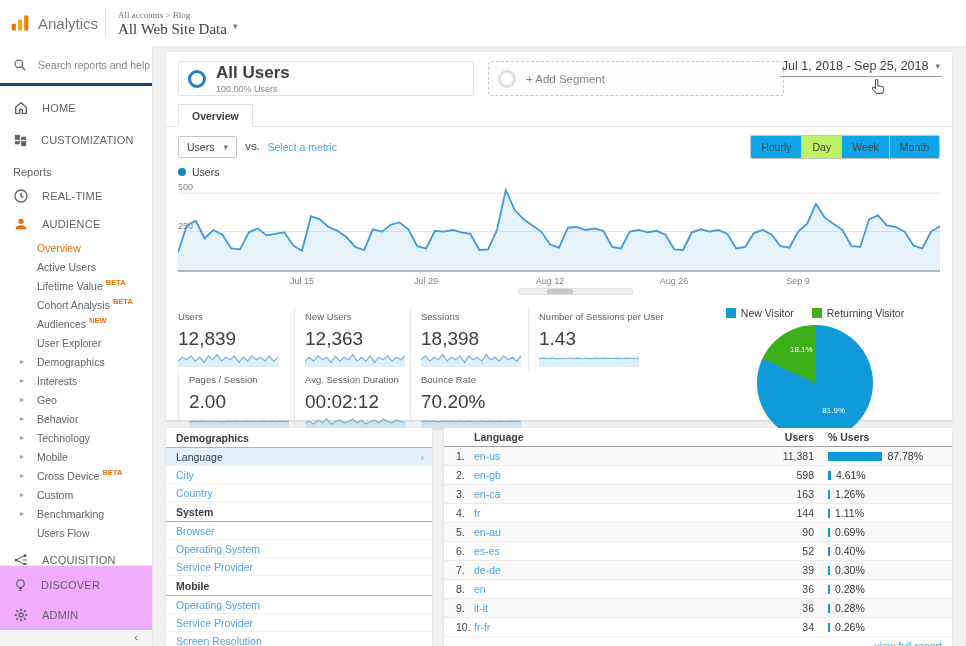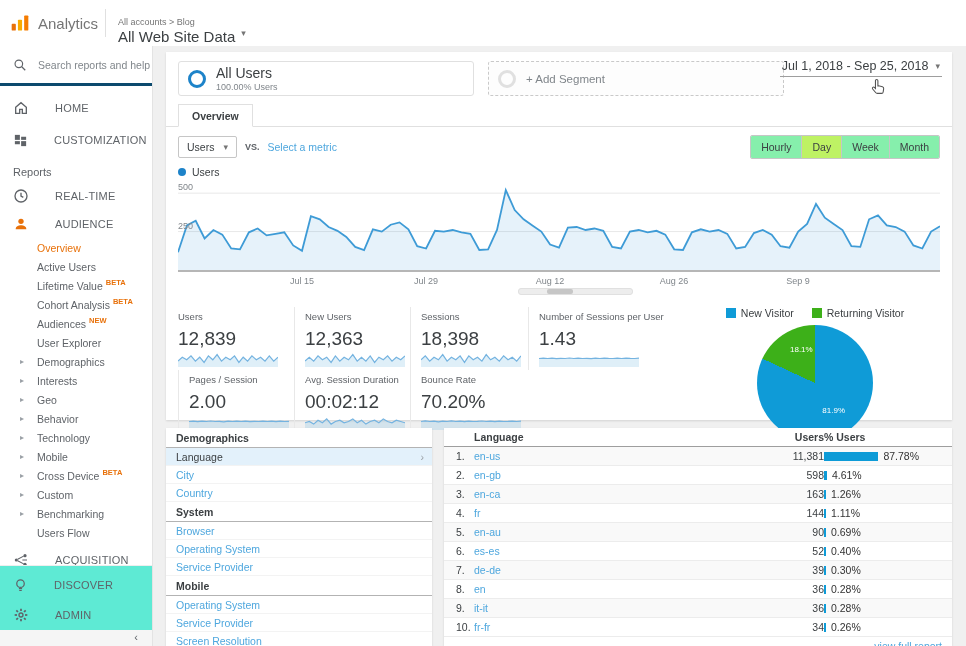--- a/index.html
+++ b/index.html
@@ -5,67 +5,67 @@
   * { margin:0; padding:0; box-sizing:border-box; }
   html,body { width:966px; height:646px; overflow:hidden; }
   body { font-family:"Liberation Sans", sans-serif; background:#f0f0f0; color:#333; }
   .app { position:relative; width:966px; height:646px; background:#f0f0f0; }
 
   
   .hdr { position:absolute; top:0; left:0; right:0; height:46px; background:#fff; z-index:5; }
   .logo-block { position:absolute; left:0; top:0; width:106px; height:46px; display:flex; align-items:center; padding-left:10px; gap:8px; }
   .logo-block:after { content:""; position:absolute; right:0; top:9px; height:28px; border-right:1px solid #e0e0e0; }
   .logo-name { font-size:15px; color:#757575; }
-  .bc-block { position:absolute; left:118px; top:17px; }
+  .bc-block { position:absolute; left:118px; top:10px;font-family:Liberation Serif, serif; }
   .bc-small { font-size:9px; color:#757575; }
   .bc-main { font-size:15px; color:#3c4043; margin-top:1px; display:flex; align-items:flex-start; gap:6px; }
   .caret { font-size:9px; color:#757575; }
 
   
   .sidebar { position:absolute; top:46px; left:0; width:153px; bottom:0; background:#fff; border-right:1px solid #e3e3e3; overflow:hidden; }
   .search-row { height:40px; display:flex; align-items:center; gap:11px; padding:0 0 0 13px; border-bottom:3px solid #0c4a6e; }
   .search-ph { font-size:10.5px; color:#80868b; }
-  .side-item { height:32px; display:flex; align-items:center; gap:26px; padding-left:13px; font-size:11px; color:#5f6368; cursor:pointer; }
+  .side-item { height:32px; display:flex; align-items:center; gap:13px; padding-left:13px; font-size:11px; color:#5f6368; cursor:pointer; }
   .side-item .lbl { letter-spacing:.2px; }
   .reports-label { font-size:11px; color:#5f6368; padding:10px 0 4px 13px; }
   .side-sub { height:19px; display:flex; align-items:center; padding-left:37px; font-size:10.5px; color:#5f6368; position:relative; cursor:pointer; }
   .side-sub.active { color:#e8710a; }
   .side-sub .exp { position:absolute; left:20px; font-size:8px; color:#9aa0a6; }
   .badge { font-size:7.5px; color:#e8710a; font-weight:bold; margin-left:3px; position:relative; top:-3px; }
-  .side-bottom { position:absolute; bottom:16px; left:0; right:0; border-top:1px solid #eee; padding-top:4px; background:#5eead4; }
+  .side-bottom { position:absolute; bottom:16px; left:0; right:0; border-top:1px solid #eee; padding-top:4px; background:#f0abfc; }
   .side-bottom .side-item { height:30px; }
   .collapse-bar { position:absolute; bottom:0; left:0; right:0; height:16px; background:#f5f5f5; text-align:right; padding-right:14px; font-size:11px; color:#5f6368; line-height:15px; cursor:pointer; }
 
   
   .main { position:absolute; left:154px; top:46px; right:0; bottom:0; background:#f0f0f0; overflow:hidden; }
   .panel { position:absolute; background:#fff; box-shadow:0 1px 2px rgba(0,0,0,.12); }
   .overview-panel { left:12px; top:6px; width:786px; height:368px; }
 
   .date-range { position:absolute; top:5px; right:10px; font-size:12.5px; color:#3c4043; border-bottom:1px solid #9e9e9e; padding:2px 2px 3px; display:flex; gap:7px; align-items:center; cursor:pointer; }
   .hand-cursor { position:absolute; top:26px; right:66px; }
 
   .seg-row { display:flex; gap:14px; padding:9px 12px 6px; }
   .seg-card { width:296px; height:35px; border:1px solid #e0e0e0; border-radius:3px; display:flex; align-items:center; gap:10px; padding-left:9px; cursor:pointer; }
   .seg-ring { width:18px; height:18px; border:3px solid #1d83c9; border-radius:50%; }
   .seg-ring.faded { border-color:#e0e0e0; }
-  .seg-t { font-size:14px; font-weight:normal; color:#3c4043; }
+  .seg-t { font-size:17px; font-weight:bold; color:#3c4043; }
   .seg-s { font-size:9px; color:#80868b; margin-top:1px; }
   .seg-add { border:1px dashed #c9c9c9; background:#fdfdfd; color:#80868b; }
   .seg-add .seg-t { font-weight:normal; color:#80868b; font-size:11.5px; }
 
   .tab-strip { border-bottom:1px solid #e0e0e0; padding-left:12px; margin-top:2px; }
   .tab { display:inline-block; padding:5px 13px 4px; border:1px solid #e0e0e0; border-bottom:1px solid #fff; margin-bottom:-1px; background:#fff; font-size:10.5px; font-weight:bold; color:#3c4043; cursor:pointer; }
 
   .chart-toolbar { display:flex; align-items:center; padding:8px 12px 4px; }
   .metric-dd { display:flex; align-items:center; gap:9px; border:1px solid #c6c6c6; border-radius:2px; background:#fff; padding:4px 8px; font-size:10.5px; color:#3c4043; cursor:pointer; }
   .vs { font-size:9px; font-weight:bold; color:#5f6368; margin:0 8px; }
   .link { color:#4ea7de; cursor:pointer; text-decoration:none; }
   .sel-metric { font-size:10.5px; }
   .gran-group { margin-left:auto; display:flex; border:1px solid #c6c6c6; border-radius:2px; overflow:hidden; }
-  .gran-btn { font-family:inherit; font-size:10.5px; color:#3c4043; background:#86efac; border:none; border-left:1px solid #c6c6c6; padding:5px 10px; cursor:pointer; }
+  .gran-btn { font-family:inherit; font-size:10.5px; color:#3c4043; background:#0ea5e9; border:none; border-left:1px solid #c6c6c6; padding:5px 10px; cursor:pointer; }
   .gran-btn:first-child { border-left:none; }
   .gran-btn.active { background:#bef264;text-align:center; }
 
   .chart-wrap { position:relative; margin:2px 12px 0; height:132px; }
   .chart-legend { display:flex; align-items:center; gap:6px; font-size:10.5px; color:#3c4043; height:14px; }
   .legend-dot { width:8px; height:8px; border-radius:50%; background:#1d83c9; }
   .chart-svg-holder { position:relative; height:96px; }
   .ytick { position:absolute; left:0; font-size:9px; color:#80868b; }
   .xticks { position:relative; height:13px; }
   .xtick { position:absolute; top:1px; font-size:9px; color:#80868b; transform:translateX(-50%); }
@@ -94,21 +94,21 @@
   .demo-item.active { background:#e3f1fb; color:#3c4043; }
   .demo-item.active .arr { position:absolute; right:8px; color:#9aa0a6; }
 
   .lang-panel { left:290px; top:382px; width:508px; bottom:0; font-size:10.5px; }
   .lt-head { display:flex; height:19px; align-items:center; font-weight:bold; color:#3c4043; border-bottom:1px solid #9e9e9e; }
   .lt-row { display:flex; height:19px; align-items:center; border-bottom:1px solid #ececec; }
   .lt-row:nth-child(odd) { background:#f9f9f9; }
   .c-rank { width:30px; text-align:left; padding-left:12px; color:#3c4043; }
   .c-lang { flex:1; }
   .c-users { width:72px; text-align:right; color:#3c4043; }
-  .c-pct { width:128px; display:flex; align-items:center; gap:5px; }
+  .c-pct { width:138px; display:flex; align-items:center; gap:5px; padding-left:14px; }
   .pct-bar { height:9px; background:#0d9bd7; }
   .lt-footer { text-align:right; padding:3px 10px 0; font-size:10.5px; }
 
   svg { display:block; }
 </style>
 </head>
 <body>
 
 <div class="app">
 

